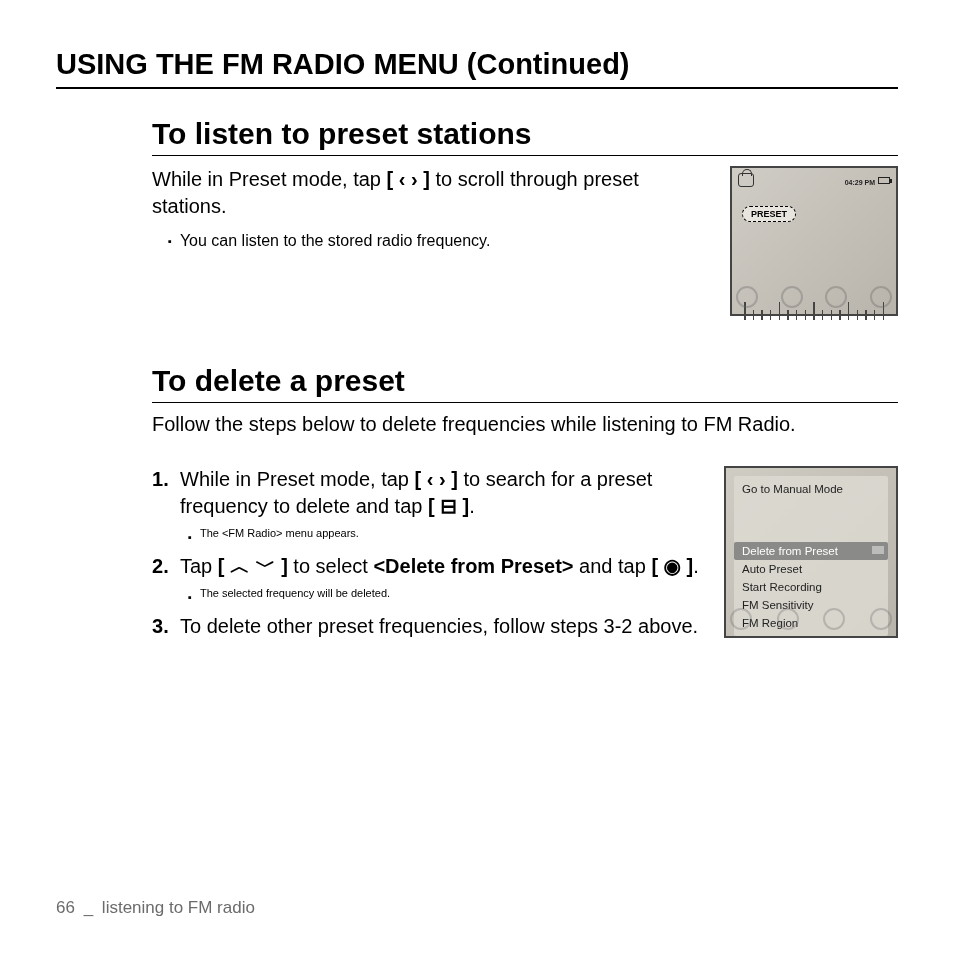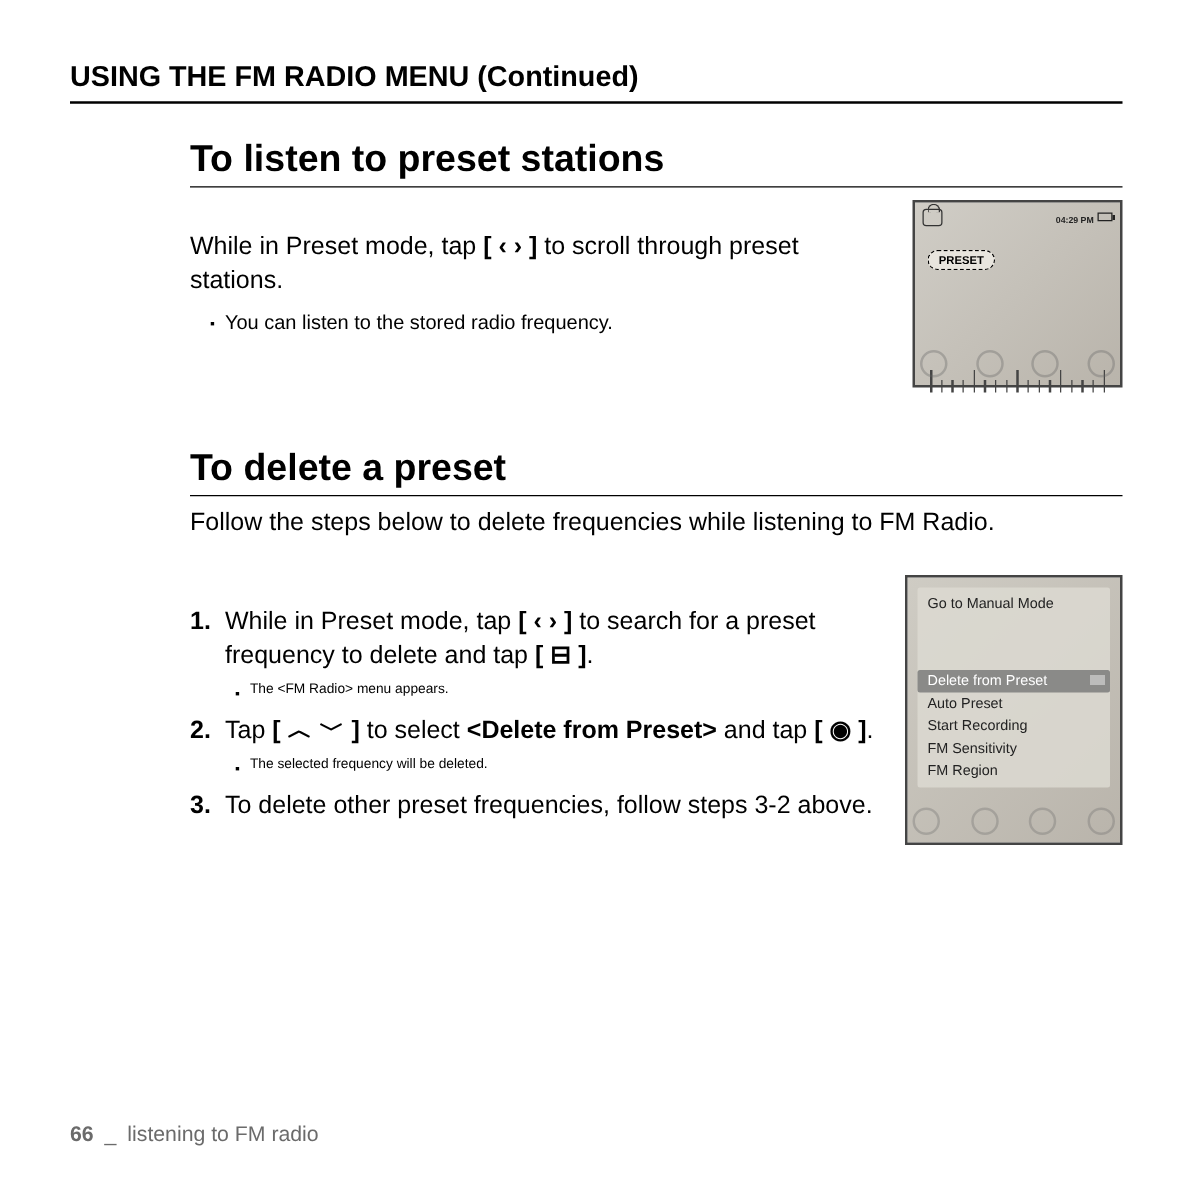--- a/index.html
+++ b/index.html
@@ -1,22 +1,22 @@
 <!DOCTYPE html>
 <html><head>
 <meta charset="utf-8">
 <style>
   * { box-sizing: border-box; margin: 0; padding: 0; }
   html, body { width: 954px; height: 954px; font-family: Arial, Helvetica, sans-serif; background: #fff; color: #000; }
   .page { padding: 48px 56px 24px 56px; position: relative; height: 100%; }
-  h1.page-title { font-size: 23px; font-weight: bold; border-bottom: 2px solid #000; padding-bottom: 6px; margin-bottom: 28px; }
+  h1.page-title { font-size: 29px; font-weight: bold; border-bottom: 2px solid #000; padding-bottom: 6px; margin-bottom: 28px; }
   .section { margin-left: 96px; margin-bottom: 48px; }
   h2.section-heading { font-size: 30px; font-weight: bold; border-bottom: 1px solid #000; padding-bottom: 4px; margin-bottom: 10px; }
   .row { display: flex; align-items: flex-start; gap: 24px; }
-  .textcol { flex: 1; font-size: 20px; line-height: 1.35; margin-top: 24px; }
+  .textcol { flex: 1; font-size: 20px; line-height: 1.35; }
   .lead { margin-bottom: 10px; }
   .bullet { display: flex; gap: 8px; font-size: 16px; margin-left: 16px; margin-bottom: 8px; }
   .bullet::before { content: "▪"; font-size: 11px; margin-top: 4px; }
   ol.steps { list-style: none; counter-reset: step; }
   ol.steps > li { counter-increment: step; display: flex; gap: 8px; margin-bottom: 8px; }
   ol.steps > li::before { content: counter(step) "."; font-weight: bold; min-width: 20px; }
   ol.steps .step-body { flex: 1; }
   .step-main { font-size: 20px; line-height: 1.35; margin-bottom: 6px; }
   .step-sub { display: flex; gap: 8px; font-size: 11px; margin-left: 8px; }
   .step-sub::before { content: "▪"; font-size: 11px; margin-top: 4px; }
@@ -35,30 +35,30 @@
   .device1 .freq { position: absolute; top: 86px; left: 0; right: 10px; text-align: right; font-size: 26px; font-weight: bold; color: #444; }
   .device1 .freq .unit { font-size: 13px; }
   .device1 .dial { position: absolute; top: 126px; left: 12px; right: 12px; height: 26px; display: flex; justify-content: space-between; align-items: flex-end; }
   .device1 .tick { width: 1.5px; background: #444; }
   .device1 .tick.short { height: 10px; }
   .device1 .tick.long { height: 18px; }
   .device1 .knobs { position: absolute; bottom: 0; left: 0; right: 0; height: 28px; display: flex; justify-content: space-between; padding: 0 4px; opacity: .35; }
   .device1 .knob { width: 22px; height: 22px; border: 2px solid #666; border-radius: 50%; }
 
   
-  .device2 { width: 174px; height: 216px; border: 2px solid #444; background: linear-gradient(135deg,#cfccc4,#b9b4ab); position: relative; }
+  .device2 { width: 174px; height: 172px; border: 2px solid #444; background: linear-gradient(135deg,#cfccc4,#b9b4ab); position: relative; }
   .device2 .menu { position: absolute; top: 8px; left: 8px; right: 8px; background: rgba(220,217,209,.85); border-radius: 2px; padding: 4px 0; }
   .device2 .menu-item { font-size: 11.5px; color: #222; padding: 3px 8px; white-space: nowrap; }
   .device2 .menu-item.selected { background: #8a8a88; color: #fff; border-radius: 2px; position: relative; margin-top: 44px; }
   .device2 .menu-item.selected::after { content: ""; position: absolute; right: 4px; top: 4px; width: 12px; height: 8px; background: #ddd; opacity: .6; }
   .device2 .knobs { position: absolute; bottom: 0; left: 0; right: 0; height: 28px; display: flex; justify-content: space-between; padding: 0 4px; opacity: .3; }
   .device2 .knob { width: 22px; height: 22px; border: 2px solid #666; border-radius: 50%; }
 
   .footer { position: absolute; bottom: 36px; left: 56px; font-size: 17px; color: #6b6b6b; }
-  .footer .pagenum { font-weight: bold; }
+  .footer .pagenum { font-weight: normal; }
   .footer .sep { margin: 0 4px; }
 </style>
 </head>
 <body>
 
 <div class="page">
 
   <h1 class="page-title">USING THE FM RADIO MENU (Continued)</h1>
 
   <div class="section">

